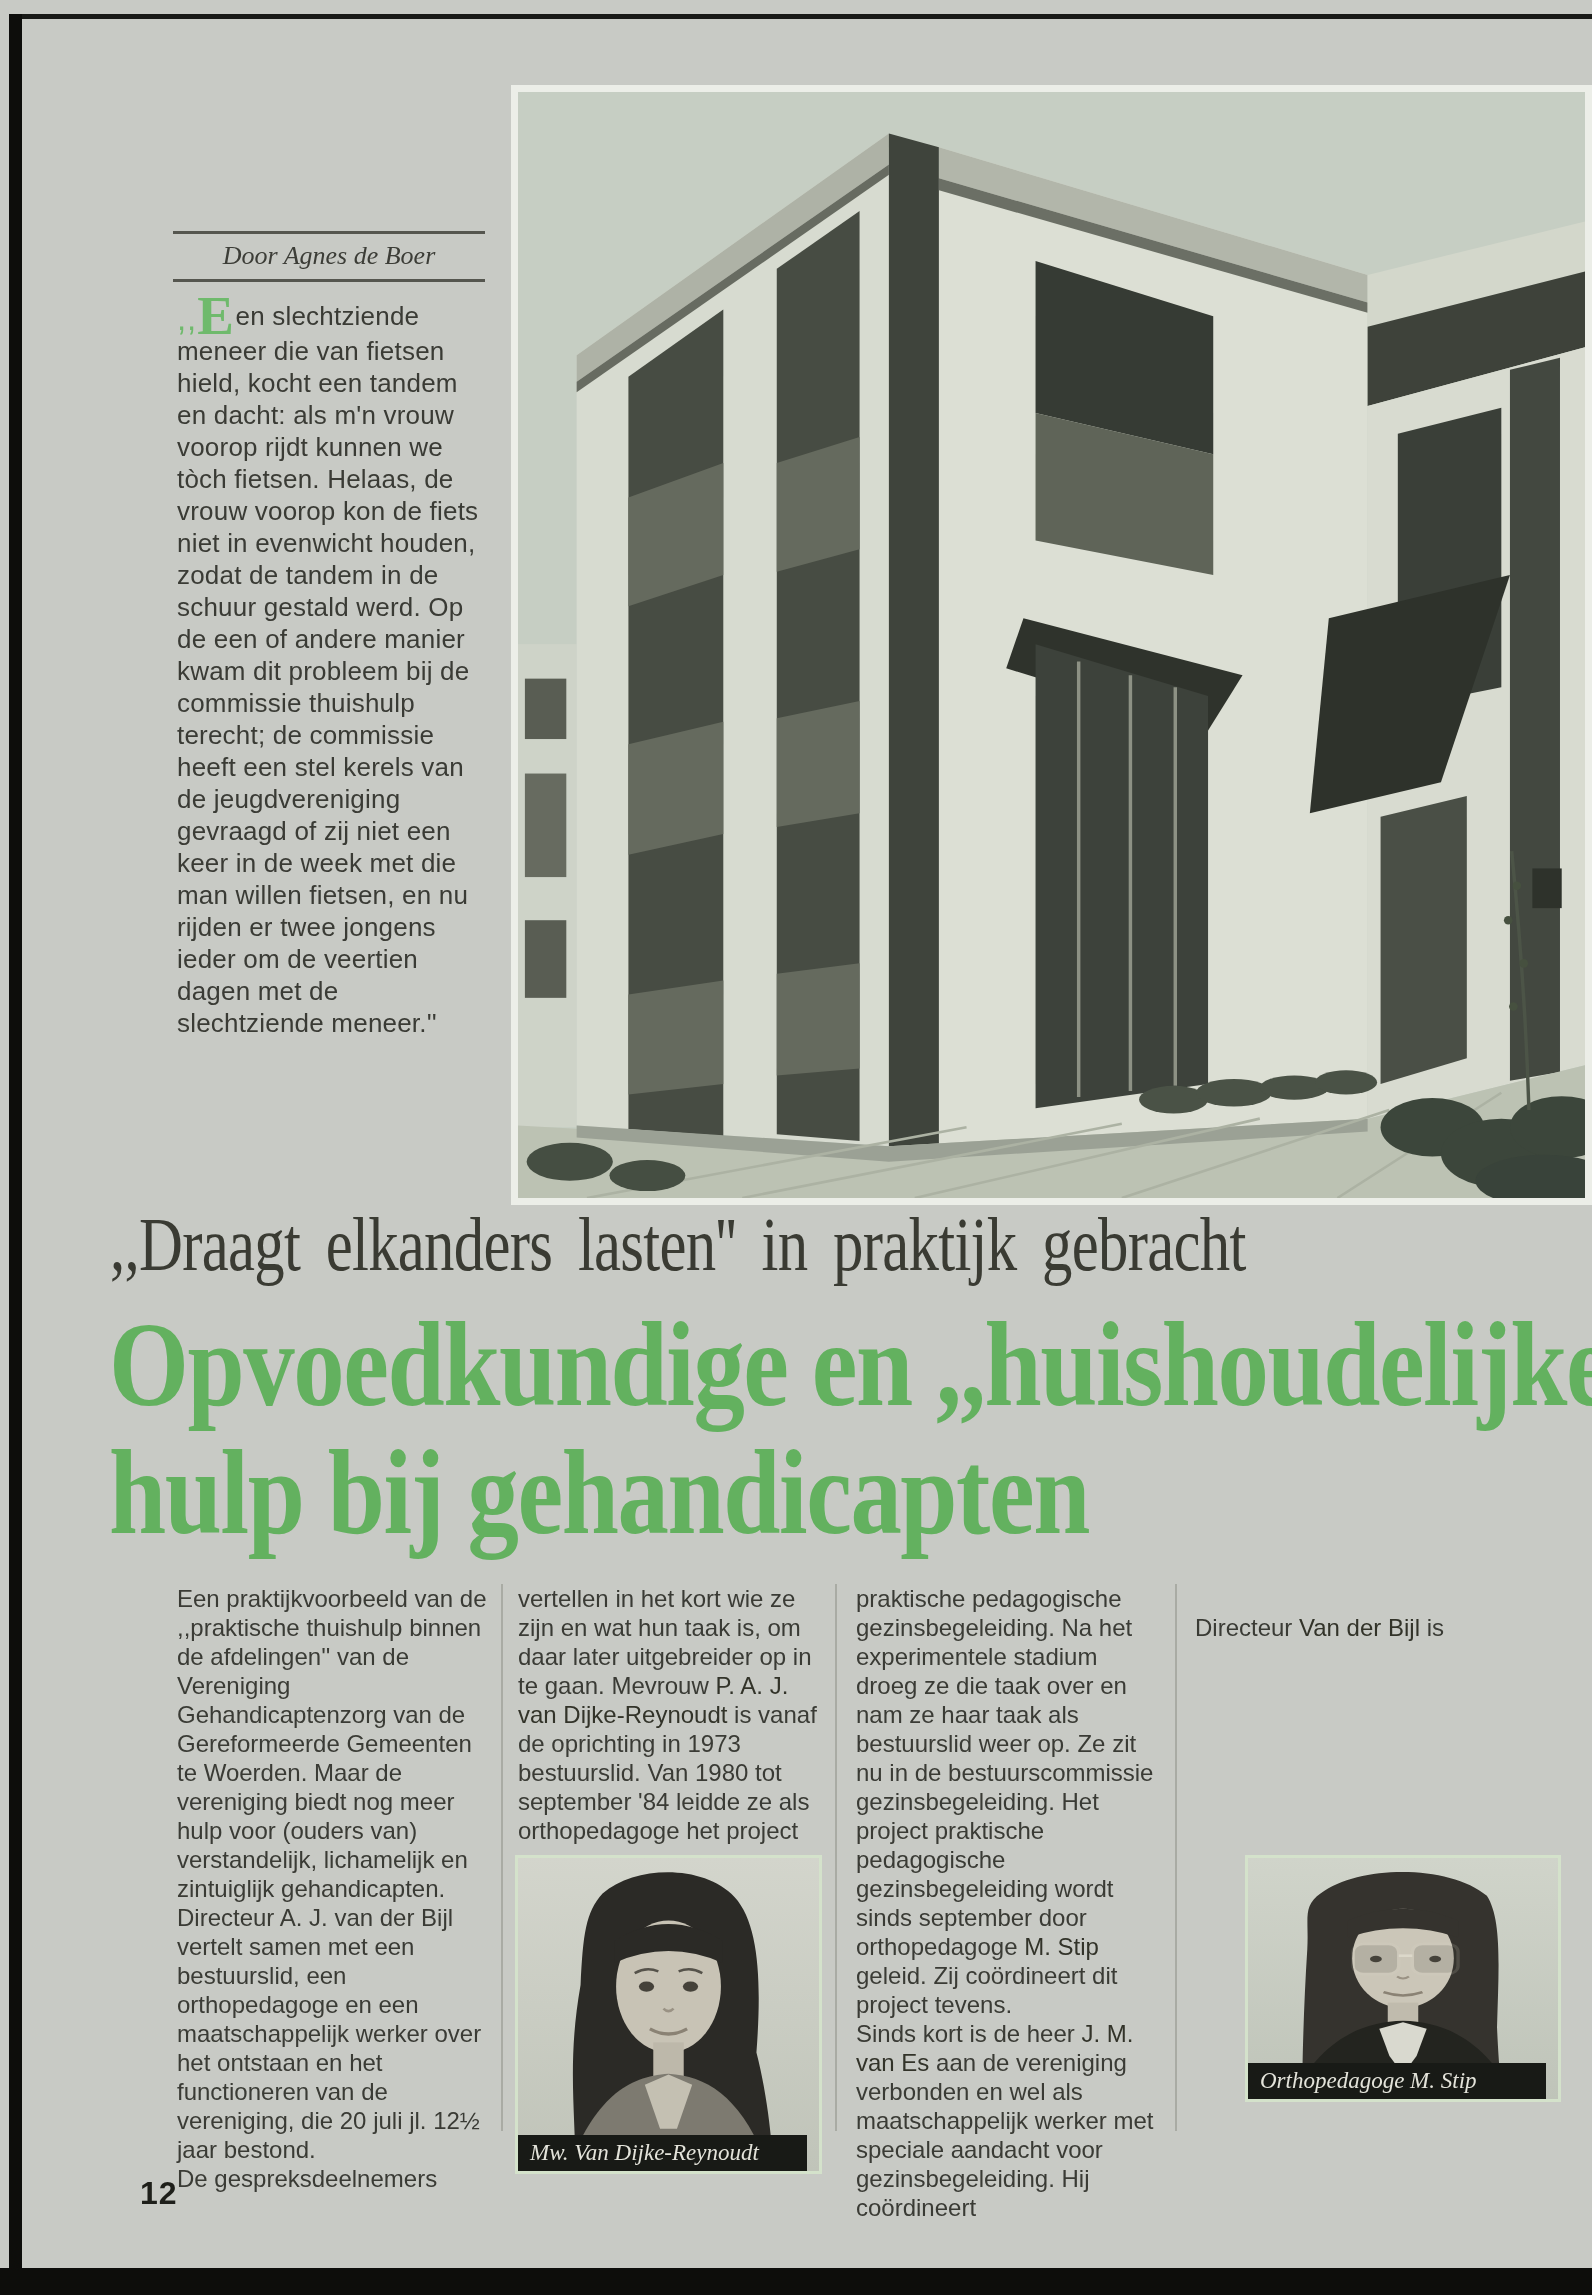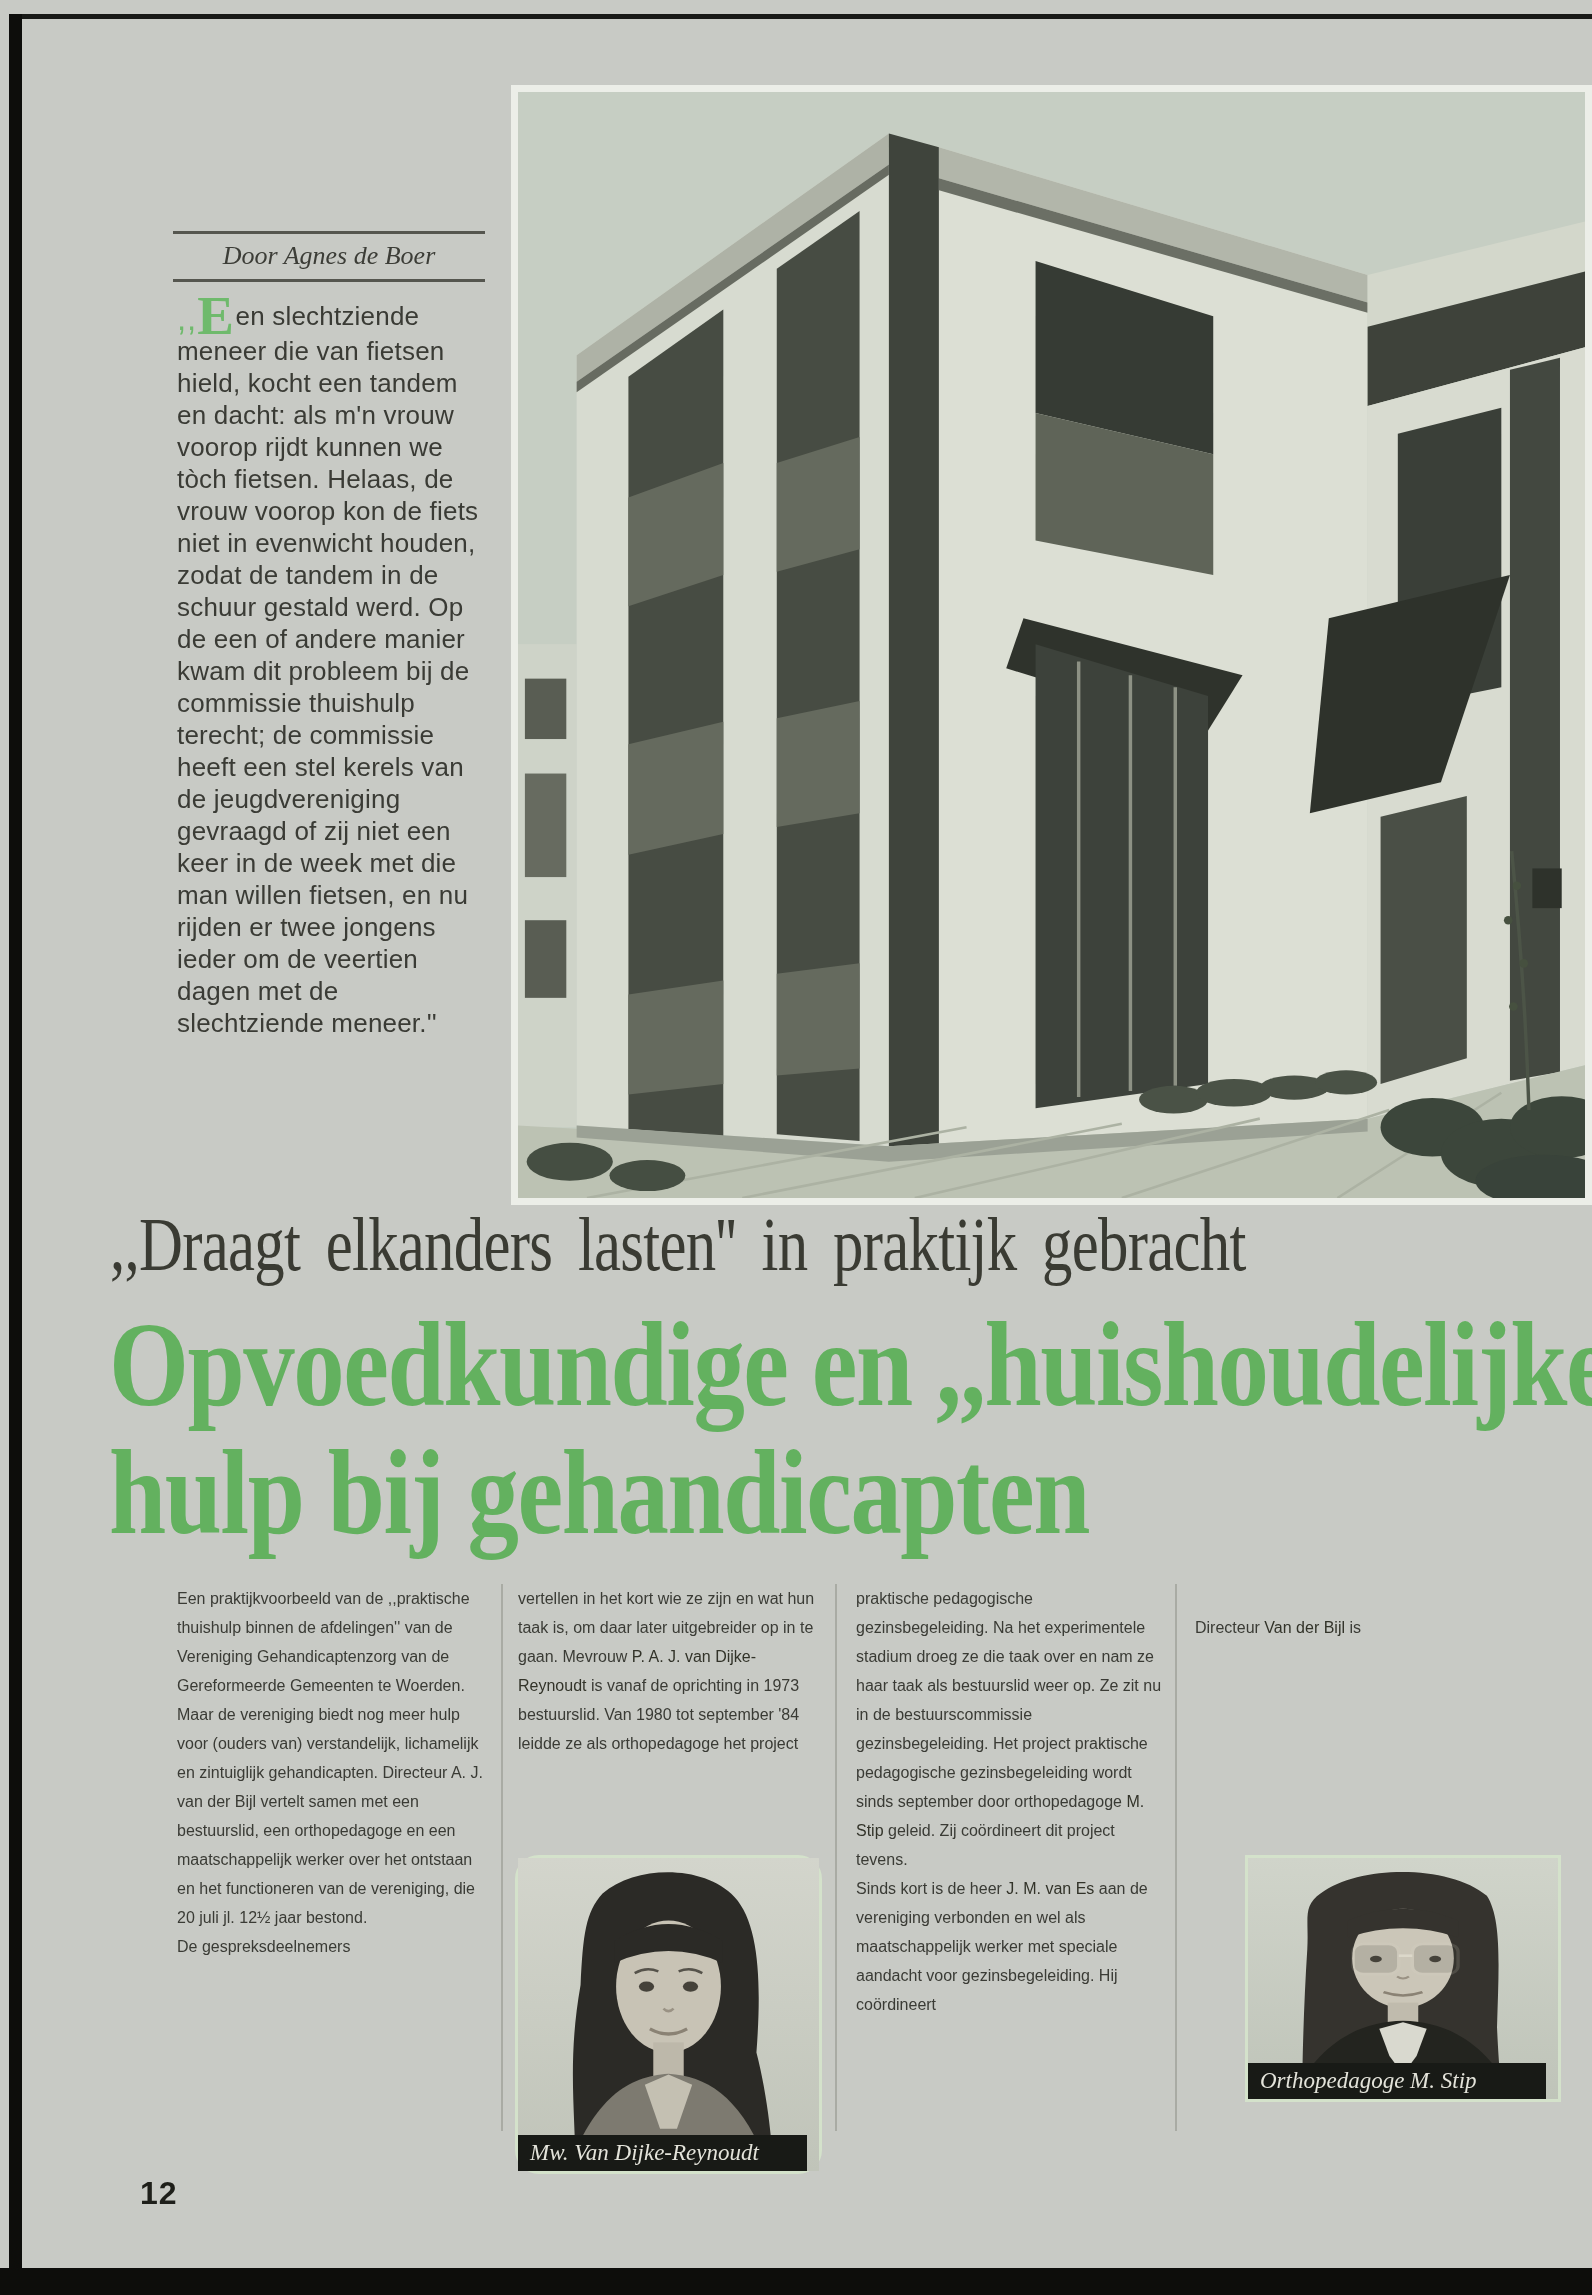--- a/index.html
+++ b/index.html
@@ -52,21 +52,21 @@
   
   .green-head{
     position:absolute;left:109px;top:1300px;white-space:nowrap;
     font-family:"Liberation Serif",serif;font-weight:bold;
     font-size:121px;line-height:128px;color:#63b15f;letter-spacing:-1.7px;
     transform:scaleX(0.85);transform-origin:left top;
   }
 
   
   .col{
-    position:absolute;top:1584px;font-size:16px;line-height:29px;
+    position:absolute;top:1584px;font-size:24px;line-height:29px;
     color:#3a3b35;text-align:left;
   }
   .col b{font-weight:normal;color:#323329;}
   .col-1{left:177px;width:312px;}
   .col-2{left:518px;width:304px;}
   .col-3{left:856px;width:307px;}
   .col-4{left:1195px;width:321px;}
   .divider{position:absolute;top:1584px;width:1.7px;height:547px;background:#a9aba4;}
   .div-1{left:501px;}
   .div-2{left:835px;}
@@ -76,21 +76,21 @@
   .portrait{
     position:absolute;box-sizing:border-box;
     border:3.5px solid #d4e2cb;background:#c7cabf;
   }
   .portrait svg{display:block;width:100%;height:100%;}
   .portrait .cap{
     position:absolute;left:0;bottom:0;right:12px;height:36px;background:#181a16;
     font-family:"Liberation Serif",serif;font-style:italic;font-size:23px;
     color:#e3e3da;line-height:36px;padding-left:12px;white-space:nowrap;overflow:hidden;
   }
-  .portrait-1{left:515px;top:1855px;width:307px;height:319px;border-radius:24px;}
+  .portrait-1{left:515px;top:1855px;width:307px;height:319px;}
   .portrait-2{left:1245px;top:1855px;width:316px;height:247px;}
 
   .page-number{
     position:absolute;left:140px;top:2175px;
     font-size:32px;font-weight:bold;color:#1e1f1a;letter-spacing:0.9px;
   }
 </style>
 </head>
 <body>
 

